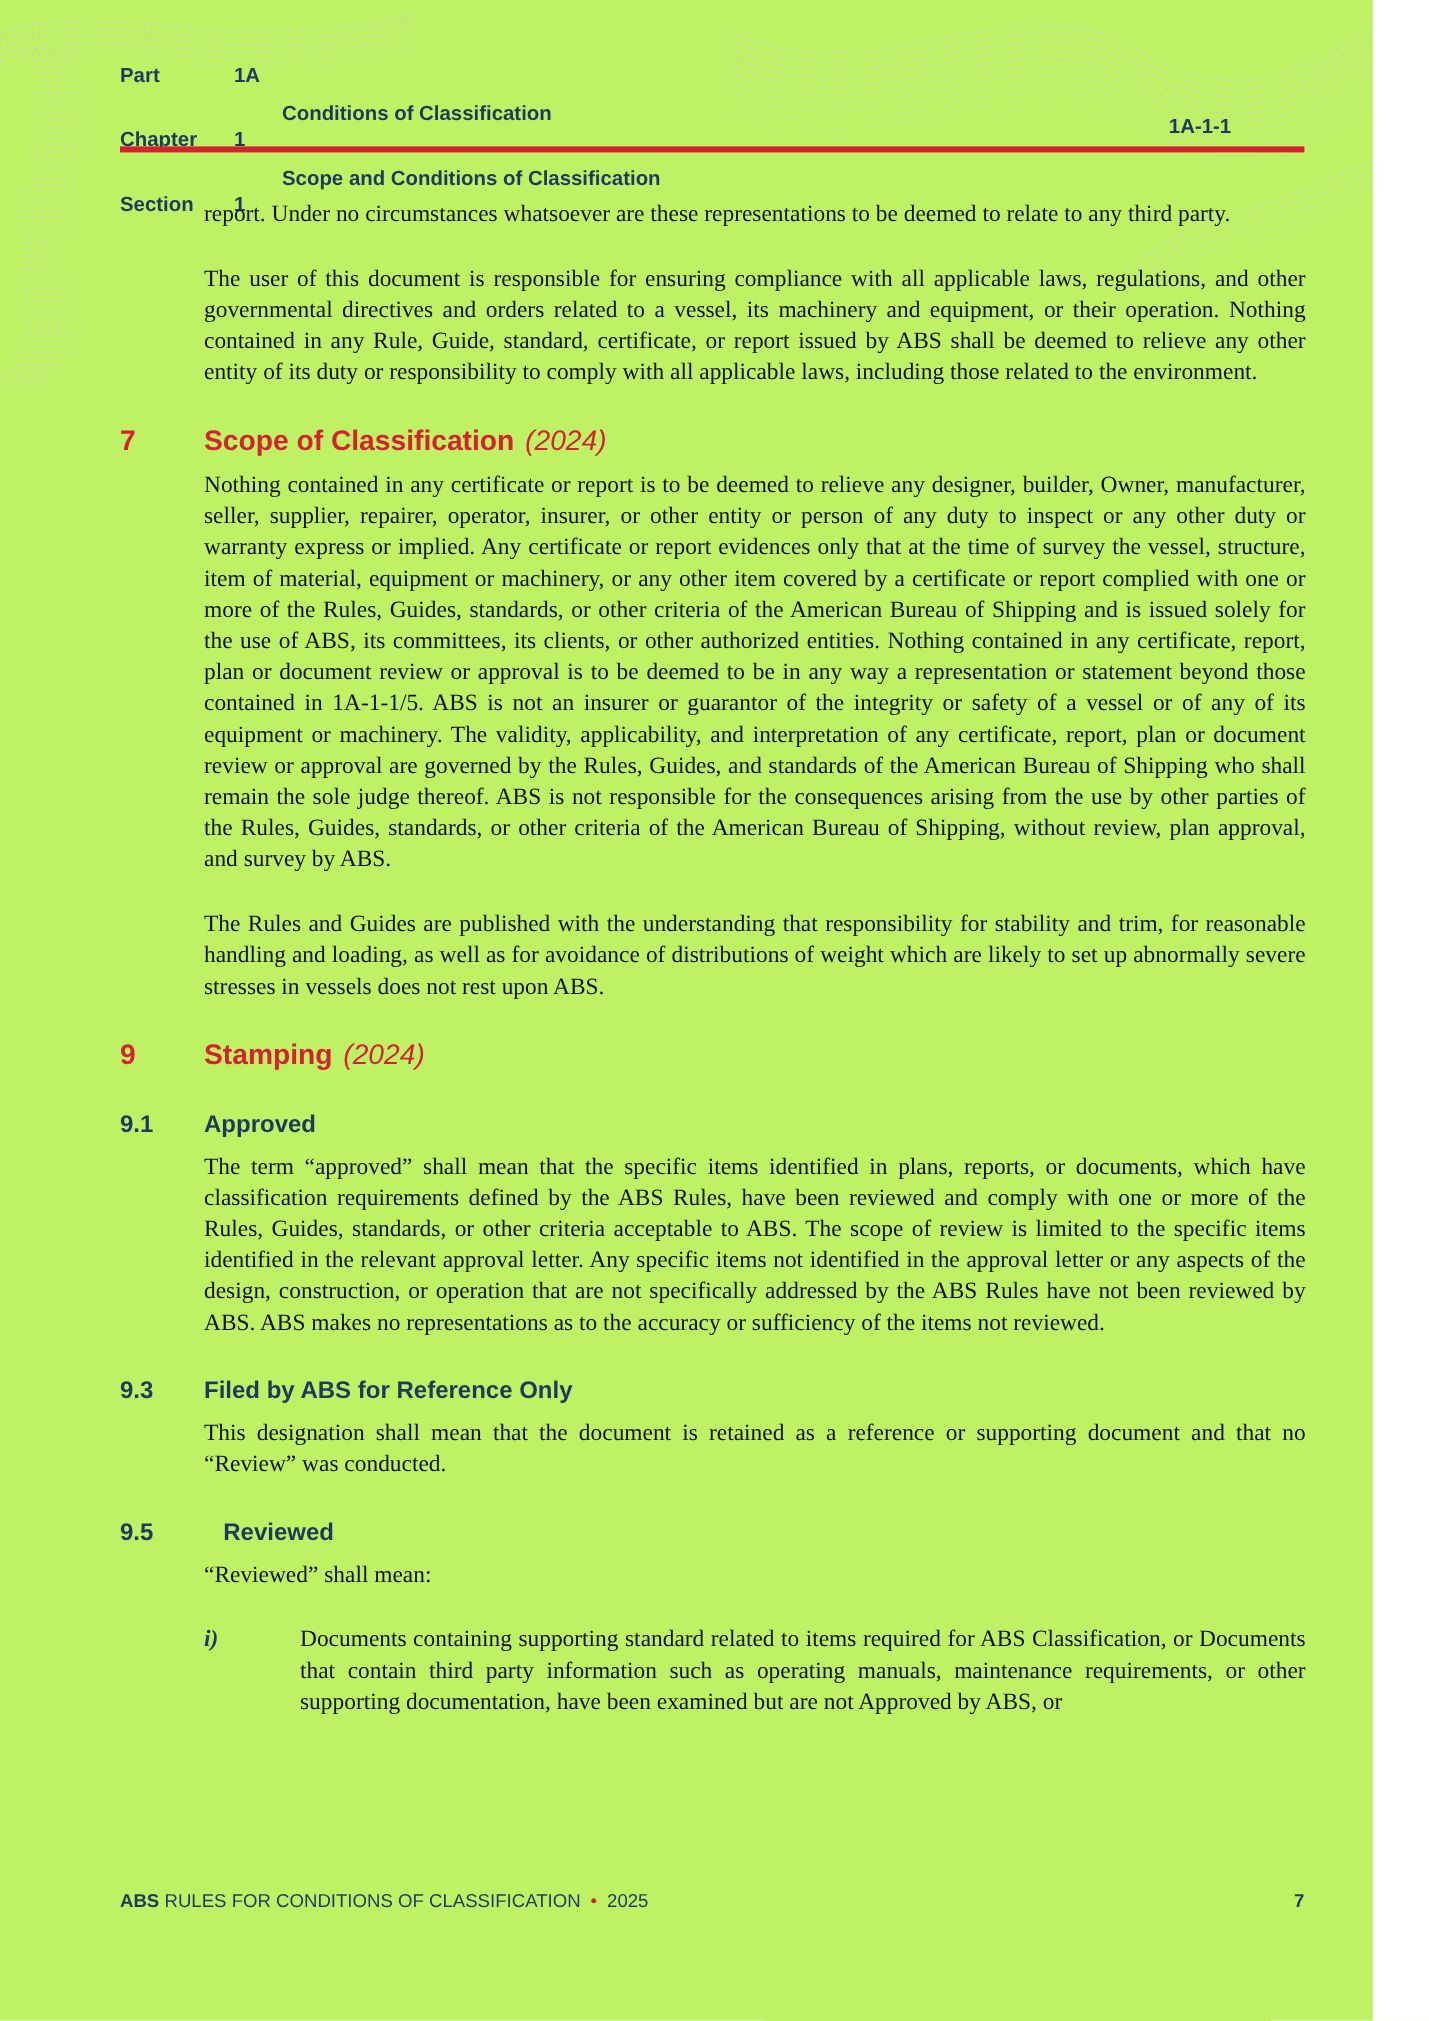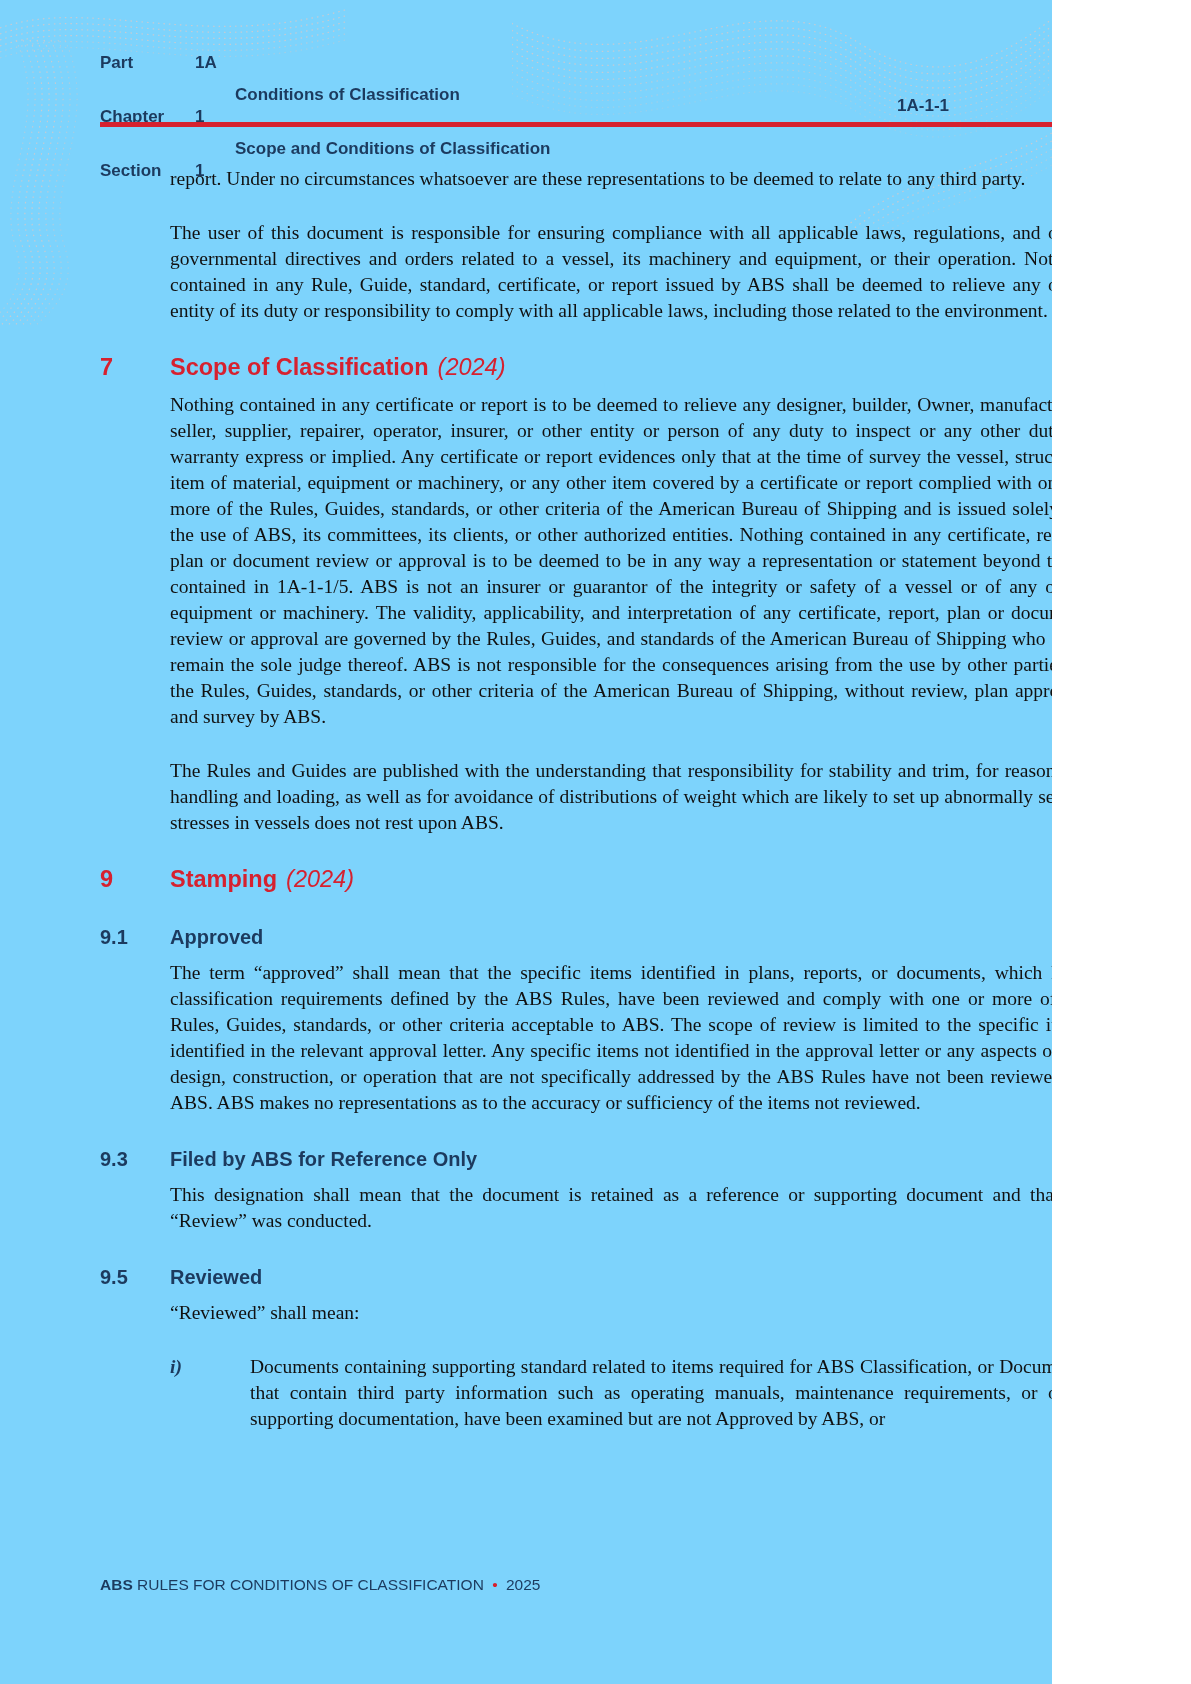--- a/index.html
+++ b/index.html
@@ -5,23 +5,23 @@
   :root{
     --navy:#1c3a5e;
     --red:#d6212f;
     --ink:#111111;
     --pattern:#c6cbd3;
   }
   *{margin:0;padding:0;box-sizing:border-box;}
   html,body{background:#ffffff;}
   .page{
     position:relative;
-    width:1052px;
+    width:1144px;
     height:1684px;
-    background:#7dd3fc;
+    background:#bef264;
     overflow:hidden;
     font-family:"Liberation Serif", serif;
     color:var(--ink);
     text-decoration:underline;
   }
   
   .deco{position:absolute;pointer-events:none;}
   .deco-left{left:0;top:0;}
   .deco-right{right:0;top:0;}
   .deco path{fill:none;stroke:var(--pattern);stroke-width:1.2;stroke-dasharray:1.5 4;}
@@ -30,21 +30,21 @@
   .header{
     position:absolute;left:100px;top:52px;width:990px;
     font-family:"Liberation Sans", sans-serif;
     font-weight:bold;font-size:17px;line-height:22px;color:var(--navy);
   }
   .header-row{display:flex;}
   .header-label{flex:0 0 95px;}
   .header-num{flex:0 0 40px;}
   .header-title{flex:1;margin-top:32px;}
   .page-ref{
-    position:absolute;right:103px;top:96px;
+    position:absolute;right:118px;top:96px;
     font-family:"Liberation Sans", sans-serif;
     font-weight:bold;font-size:17px;color:var(--navy);
   }
   .red-rule{
     position:absolute;left:100px;top:122px;width:987px;height:5px;
     background:var(--red);
   }
 
   
   .content{
@@ -193,21 +193,21 @@
     <p class="body">The term “approved” shall mean that the specific items identified in plans, reports, or documents, which have classification requirements defined by the ABS Rules, have been reviewed and comply with one or more of the Rules, Guides, standards, or other criteria acceptable to ABS. The scope of review is limited to the specific items identified in the relevant approval letter. Any specific items not identified in the approval letter or any aspects of the design, construction, or operation that are not specifically addressed by the ABS Rules have not been reviewed by ABS. ABS makes no representations as to the accuracy or sufficiency of the items not reviewed.</p>
 
     <div class="sub-heading">
       <span class="gutter">9.3</span>
       <h3 style="font-size:inherit;line-height:inherit;font-weight:inherit;">Filed by ABS for Reference Only</h3>
     </div>
     <p class="body">This designation shall mean that the document is retained as a reference or supporting document and that no “Review” was conducted.</p>
 
     <div class="sub-heading">
       <span class="gutter">9.5</span>
-      <h3 style="font-size:inherit;line-height:inherit;font-weight:inherit;">Reviewed</h3>
+      <h3 style="font-size:inherit;line-height:inherit;font-weight:inherit;margin-left:16px;">Reviewed</h3>
     </div>
     <p class="body">“Reviewed” shall mean:</p>
 
     <div class="list-row" style="margin-top:14px;">
       <span class="list-marker">i)</span>
       <span class="list-text">Documents containing supporting standard related to items required for ABS Classification, or Documents that contain third party information such as operating manuals, maintenance requirements, or other supporting documentation, have been examined but are not Approved by ABS, or</span>
     </div>
 
   </div>
 

